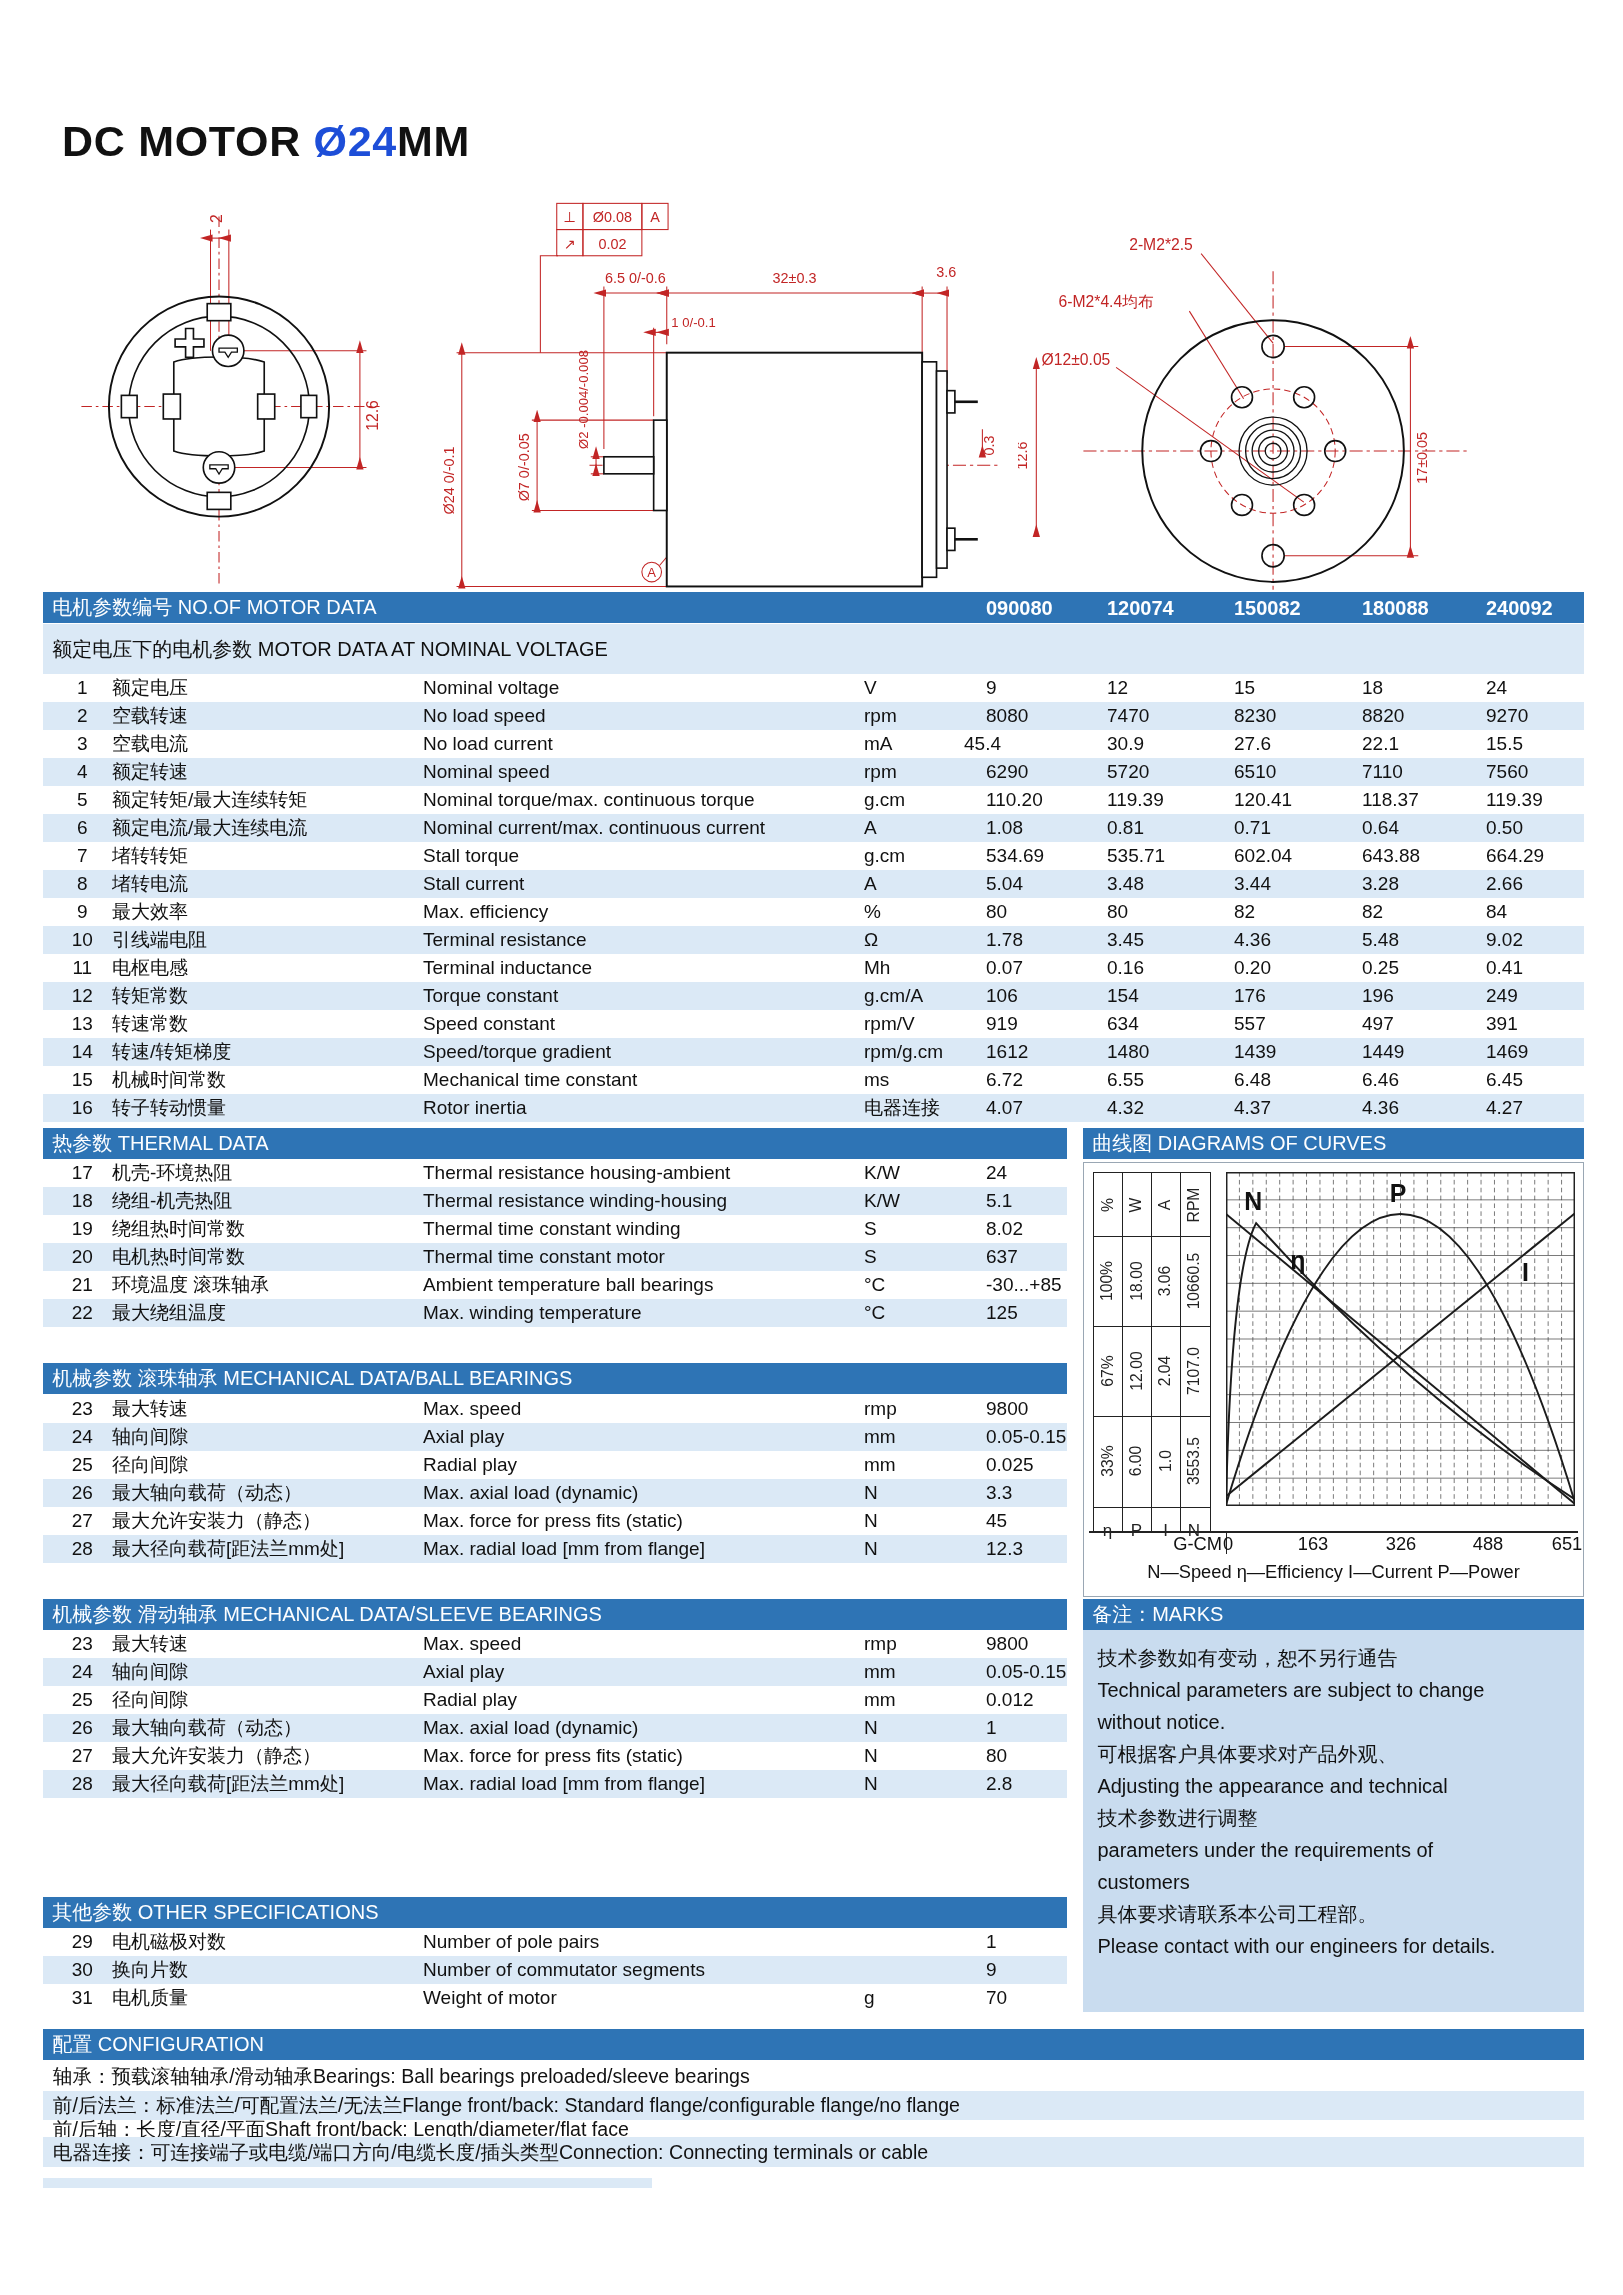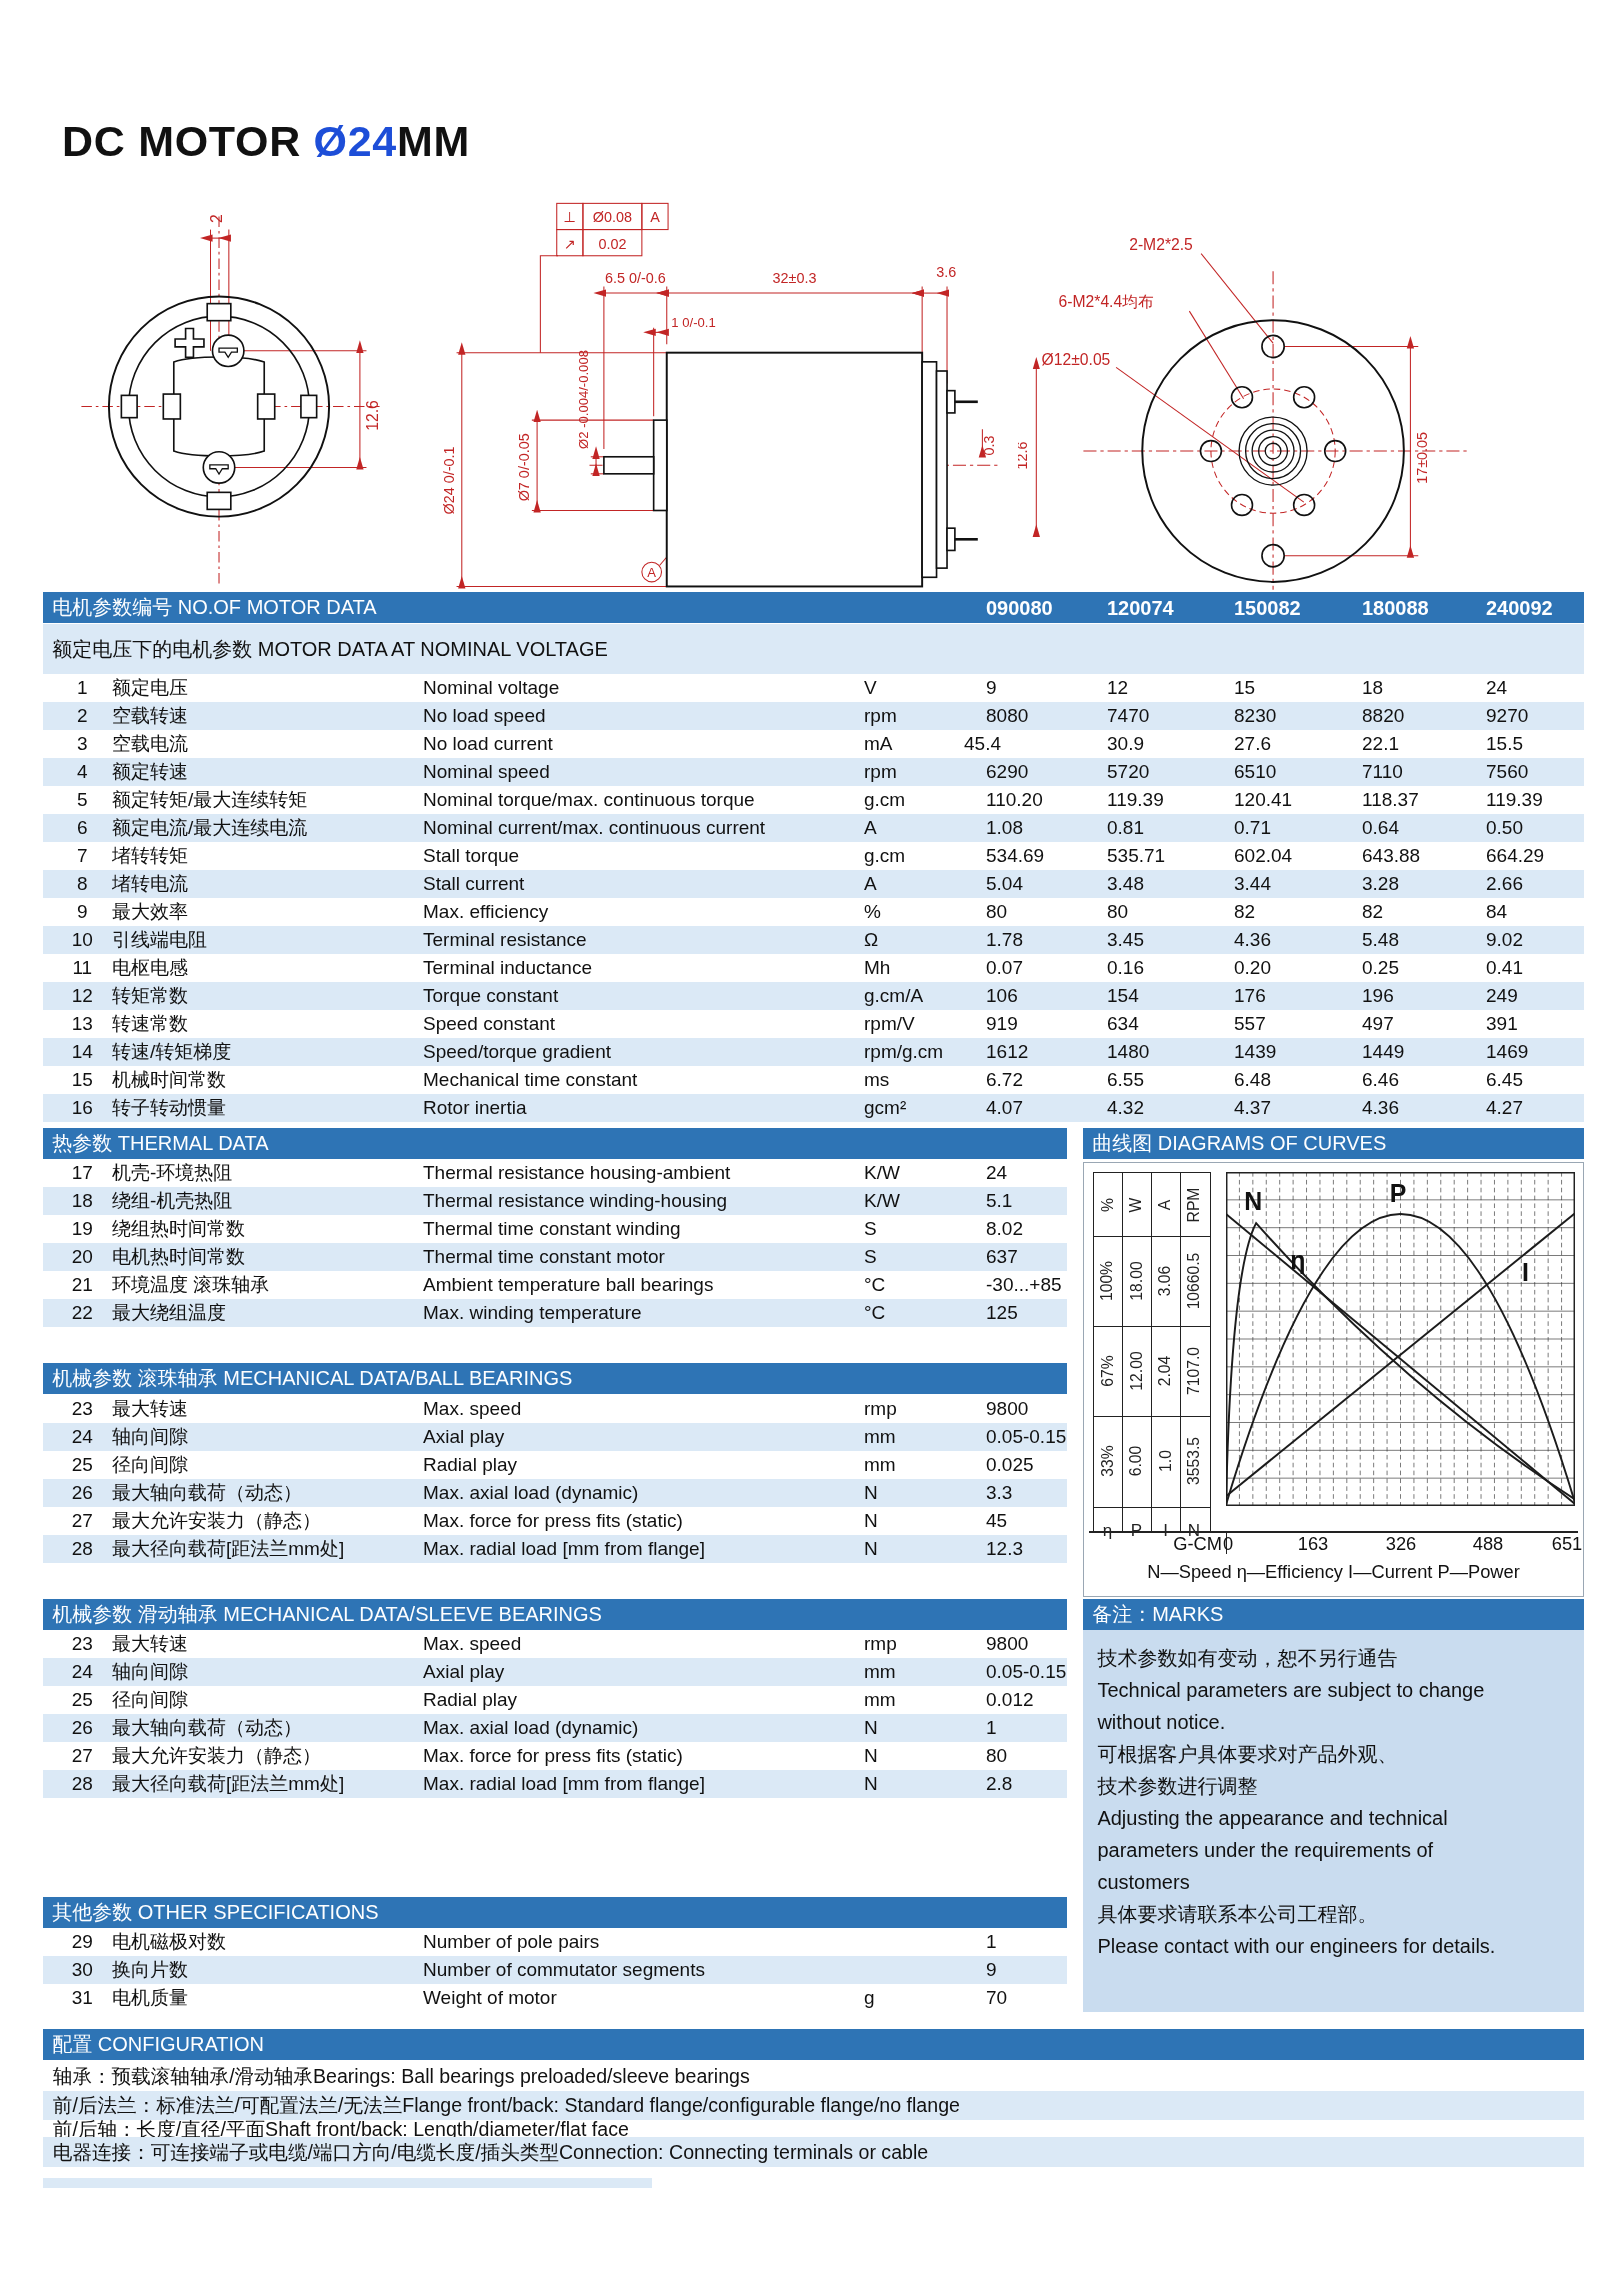--- a/index.html
+++ b/index.html
@@ -351,21 +351,21 @@
         <span class="cell" style="left: 943px;">6.72</span>
         <span class="cell" style="left: 1064px;">6.55</span>
         <span class="cell" style="left: 1191px;">6.48</span>
         <span class="cell" style="left: 1319px;">6.46</span>
         <span class="cell" style="left: 1443px;">6.45</span>
       </div>
       <div class="trow alt" style="height: 28px;">
         <span class="cell cno" style="left: 9.8px;">16</span>
         <span class="cell" style="left: 69px;">转子转动惯量</span>
         <span class="cell" style="left: 380px;">Rotor inertia</span>
-        <span class="cell" style="left: 821px;">gcm²</span>
+        <span class="cell" style="left: 821px;">电器连接</span>
         <span class="cell" style="left: 943px;">4.07</span>
         <span class="cell" style="left: 1064px;">4.32</span>
         <span class="cell" style="left: 1191px;">4.37</span>
         <span class="cell" style="left: 1319px;">4.36</span>
         <span class="cell" style="left: 1443px;">4.27</span>
       </div>
     </div>
 
   <div class="hdr" style="left:43px;top:1128px;width:1024px;height:31px;">
     <span class="hlbl">热参数 THERMAL DATA</span>
@@ -648,22 +648,22 @@
     </div>
 
   <div class="hdr" style="left:1083px;top:1599px;width:501px;height:31px;">
     <span class="hlbl">备注：MARKS</span>
   </div>
   <div class="marksbox" id="marks-box" style="left:1083px;top:1630px;width:501px;height:382px;">
       <div class="marksline">技术参数如有变动，恕不另行通告</div>
       <div class="marksline">Technical parameters are subject to change</div>
       <div class="marksline">without notice.</div>
       <div class="marksline">可根据客户具体要求对产品外观、</div>
+      <div class="marksline">Adjusting the appearance and technical</div>
       <div class="marksline">技术参数进行调整</div>
-      <div class="marksline">Adjusting the appearance and technical</div>
       <div class="marksline">parameters under the requirements of</div>
       <div class="marksline">customers</div>
       <div class="marksline">具体要求请联系本公司工程部。</div>
       <div class="marksline">Please contact with our engineers for details.</div>
     </div>
 
   <div class="hdr" style="left:43px;top:1897px;width:1024px;height:31px;">
     <span class="hlbl">其他参数 OTHER SPECIFICATIONS</span>
   </div>
   <div class="rows" id="other-rows" style="left:43px;top:1928px;width:1024px;">

